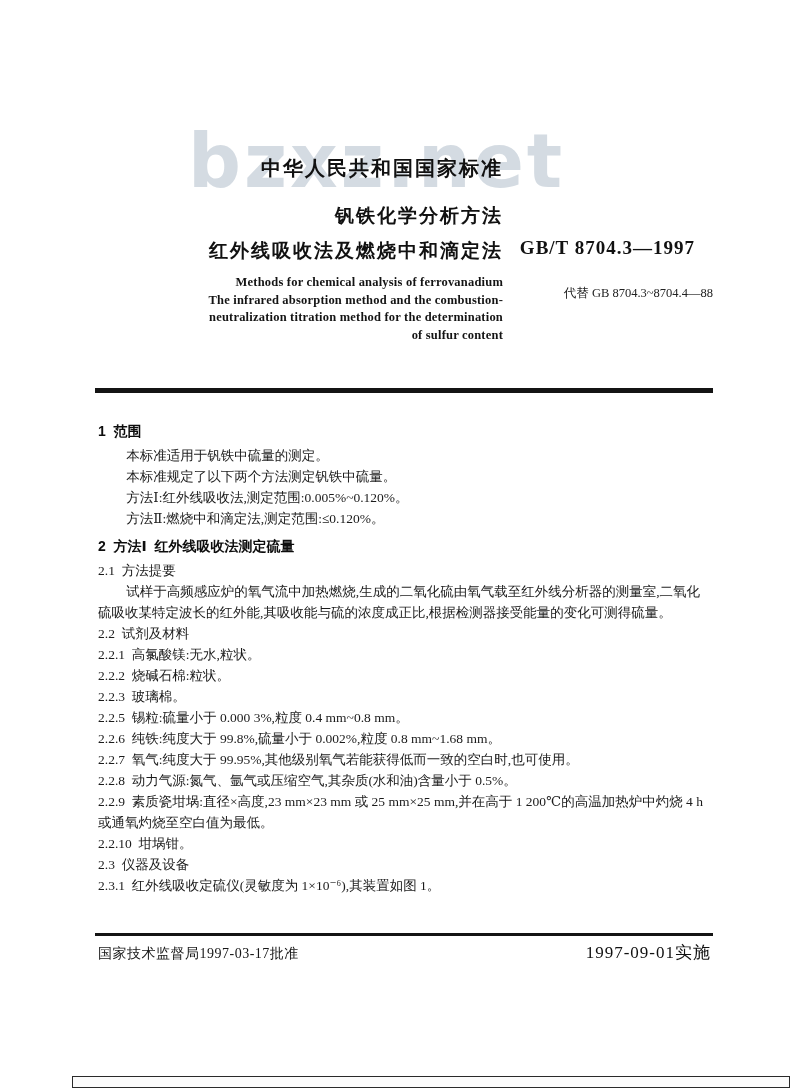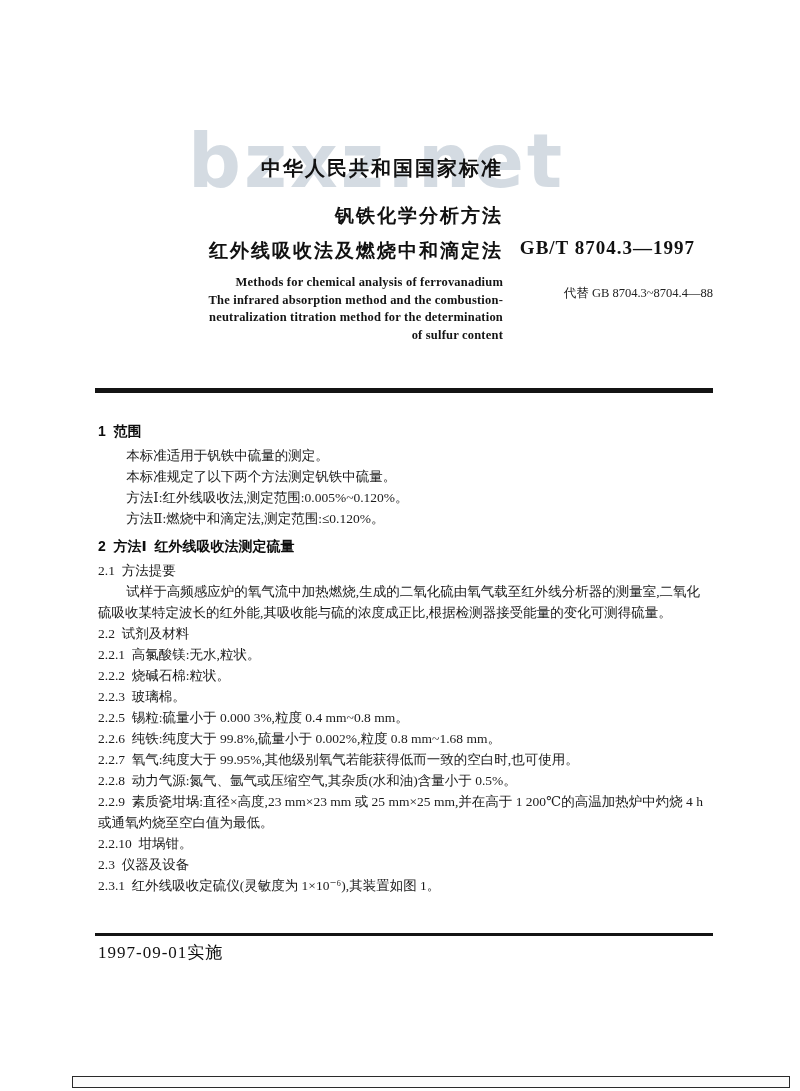--- a/index.html
+++ b/index.html
@@ -154,18 +154,19 @@
       <div class="line clause">2.2.8  动力气源:氮气、氩气或压缩空气,其杂质(水和油)含量小于 0.5%。</div>
       <div class="line clause">2.2.9  素质瓷坩埚:直径×高度,23 mm×23 mm 或 25 mm×25 mm,并在高于 1 200℃的高温加热炉中灼烧 4 h 或通氧灼烧至空白值为最低。</div>
       <div class="line clause">2.2.10  坩埚钳。</div>
       <div class="line clause">2.3  仪器及设备</div>
       <div class="line clause">2.3.1  红外线吸收定硫仪(灵敏度为 1×10⁻⁶),其装置如图 1。</div>
     </div>
 
   <div class="rule rule-bottom"></div>
 
   <div class="footer">
+    <span class="approval">国家技术监督局1997-03-17批准</span>
     <span class="impl">1997-09-01实施</span>
   </div>
 
   <div class="scan-artifact"></div>
 
 </div>
 
 </body></html>

